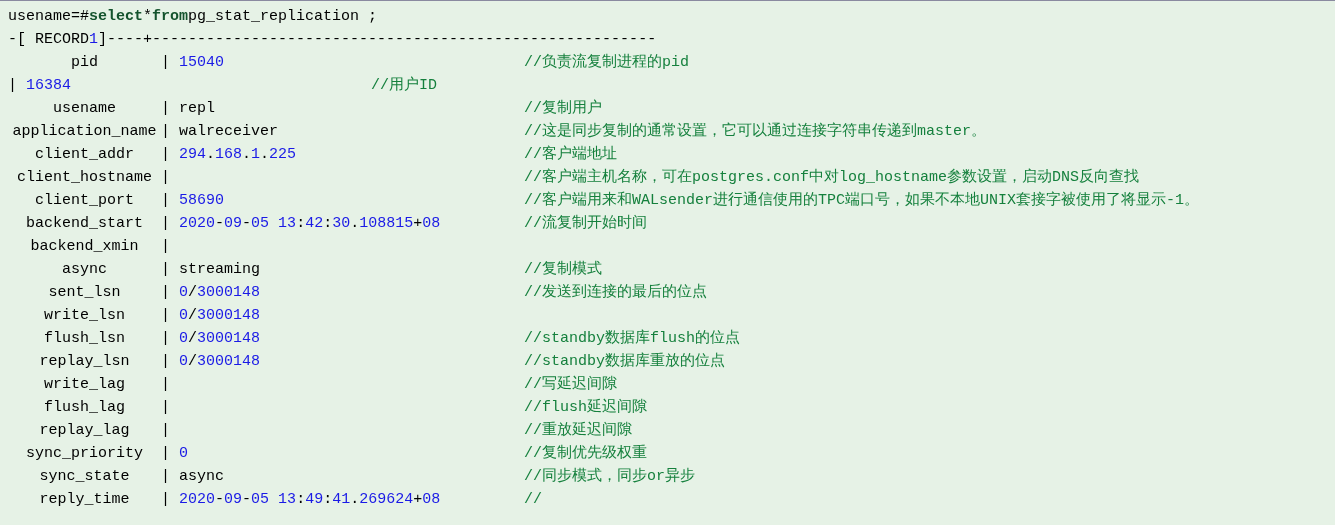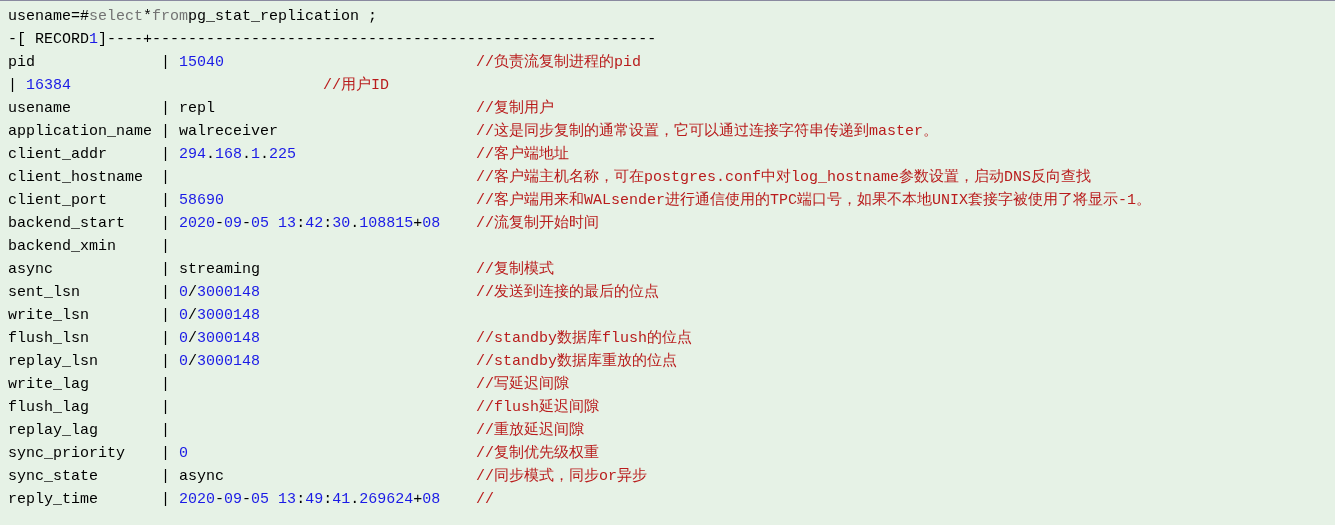--- a/index.html
+++ b/index.html
@@ -7,26 +7,26 @@
     background: #e6f2e6;
     font-family: "Courier New", Consolas, monospace;
     font-size: 15px;
     line-height: 23px;
     color: #000;
     padding: 4px 8px;
     white-space: nowrap;
     border-top: 1px solid #8a8aa0;
   }
   .line { display: flex; }
-  .col-field { display: inline-block; width: 17ch; }
+  .col-field { display: inline-block; width: 17ch; text-align: center; }
   .sep { display: inline-block; width: 2ch; text-align: left; }
   .col-value { display: inline-block; width: 33ch; }
-  .comment { color: #b91c1c; }
+  .comment { color: #15803d; margin-left: 48px; }
   .num { color: #1a1ae6; }
-  .kw { color: #737373; font-weight: normal; }
+  .kw { color: #14532d; font-weight: bold; }
   .plain { color: #000; }
   .dash { color: #000; }
 </style>
 </head>
 <body>
 
 <div id="root">
     <div class="line">
       <span class="plain">usename=# </span>
       <span class="kw">select</span>

